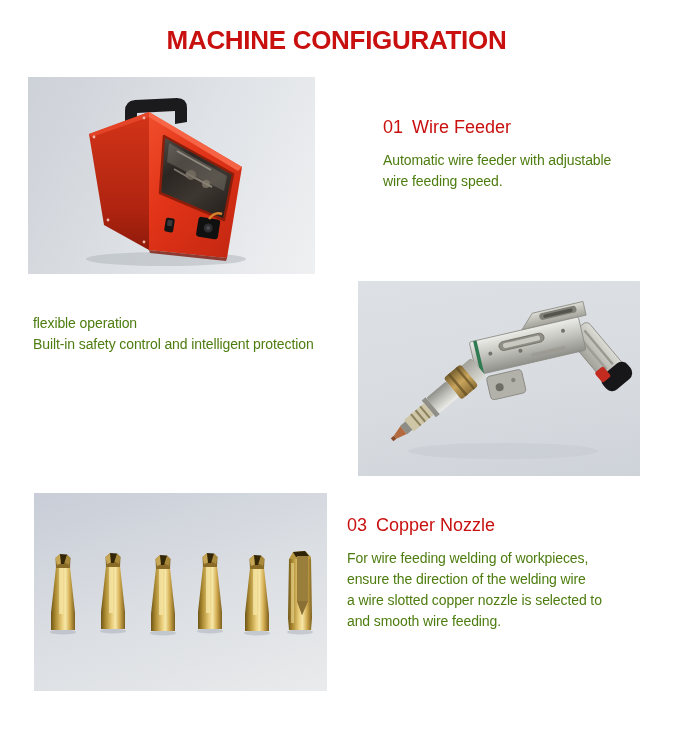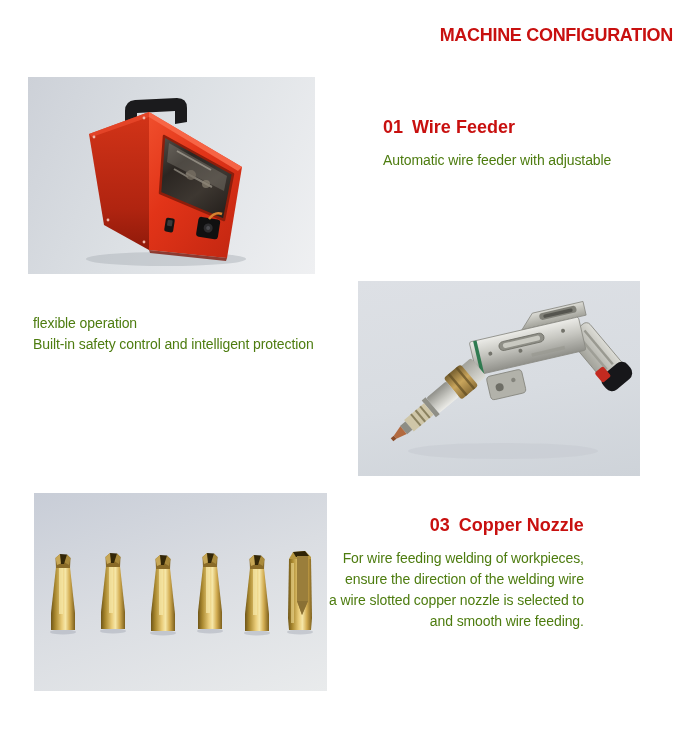--- a/index.html
+++ b/index.html
@@ -7,22 +7,22 @@
     width: 673px; height: 731px;
     background: #ffffff;
     font-family: "Liberation Sans", "DejaVu Sans", sans-serif;
     overflow: hidden;
   }
   .page { position: relative; width: 673px; height: 731px; }
 
   .title {
     position: absolute;
     left: 0; right: 0; top: 25px;
-    text-align: right;
-    font-size: 18px;
+    text-align: center;
+    font-size: 26px;
     font-weight: 700;
     letter-spacing: -0.3px;
     color: var(--accent, #c8100f);
     white-space: nowrap;
   }
 
   .imgbox {
     position: absolute;
     overflow: hidden;
   }
@@ -36,25 +36,25 @@
   }
   .box3 {
     left: 34px; top: 493px; width: 293px; height: 198px;
     background: linear-gradient(160deg, #c8cdd7 0%, #dadde2 48%, #e9ebec 100%);
   }
   .imgbox svg { display: block; }
 
   .textblock { position: absolute; white-space: nowrap; }
   .t1 { left: 383px; top: 116px; }
   .t2 { left: 33px;  top: 313px; }
-  .t3 { left: 329px; top: 514px; text-align: right; }
+  .t3 { left: 347px; top: 514px; }
 
   .heading {
     font-size: 18px;
-    font-weight: 700;
+    font-weight: 400;
     line-height: 22px;
     color: var(--accent, #c8100f);
     margin-bottom: 12px;
   }
   .heading .num { margin-right: 9px; }
 
   .bodyline {
     font-size: 14px;
     line-height: 21px;
     letter-spacing: -0.1px;
@@ -113,20 +113,21 @@
       <circle cx="116" cy="165" r="1.4" fill="#f1b7aa"></circle>
       <polygon points="121,173 199,181 198,184 122,176" fill="#7e1507" opacity="0.8"></polygon>
     </svg>
   </div>
 
   <div class="textblock t1">
     <h2 class="heading">
       <span class="num">01</span><span>Wire Feeder</span>
     </h2>
     <div class="bodyline">Automatic wire feeder with adjustable</div>
+    <div class="bodyline">wire feeding speed.</div>
   </div>
 
   <div class="textblock t2">
     <div class="bodyline">flexible operation</div>
     <div class="bodyline">Built-in safety control and intelligent protection</div>
   </div>
 
   <div class="imgbox box2">
     <svg viewBox="0 0 282 195" width="282" height="195">
       <defs>

